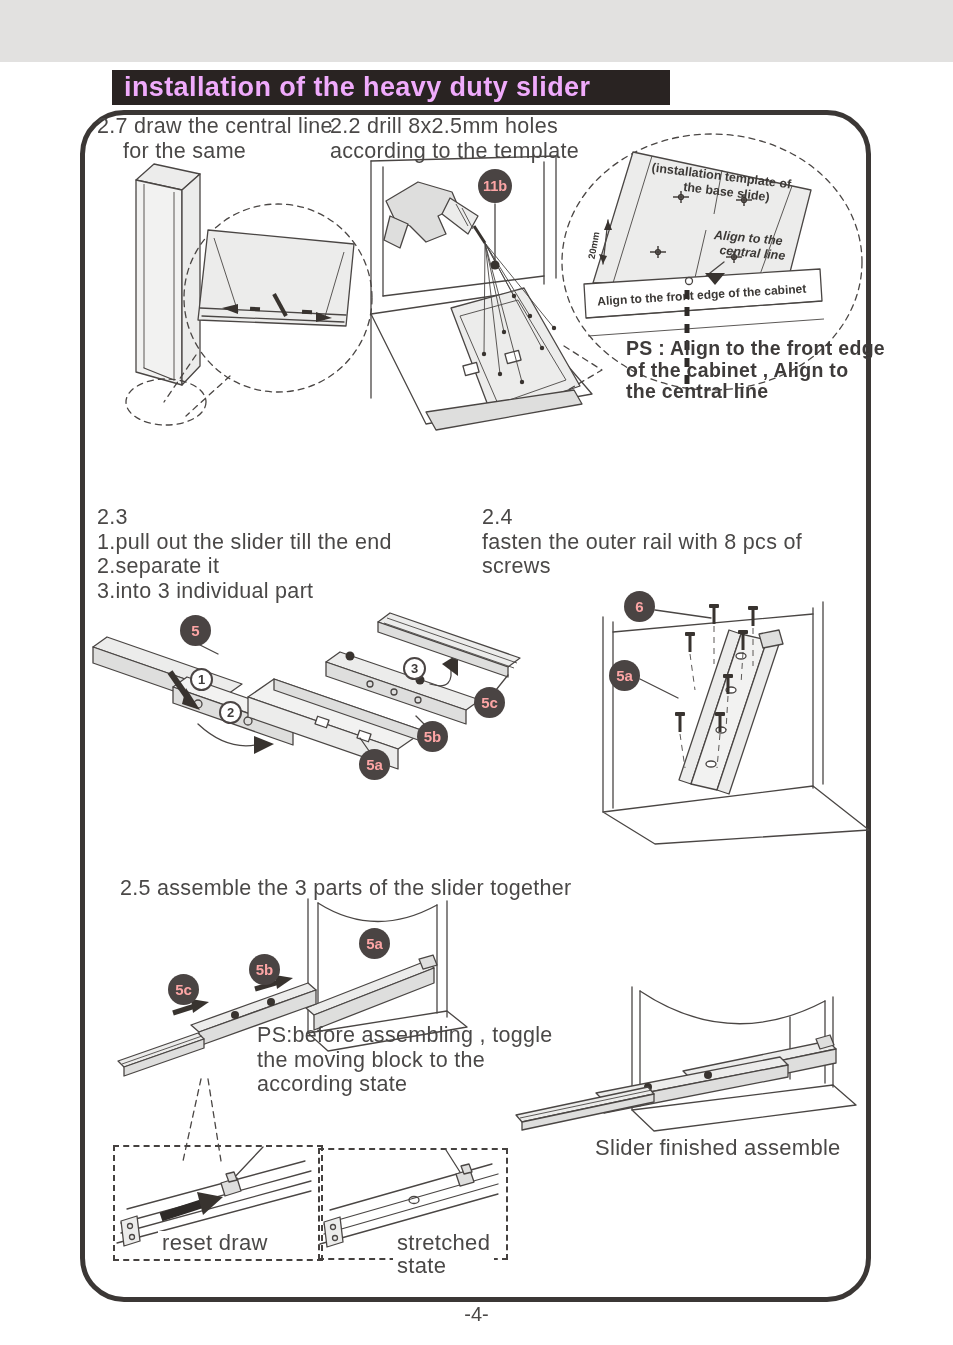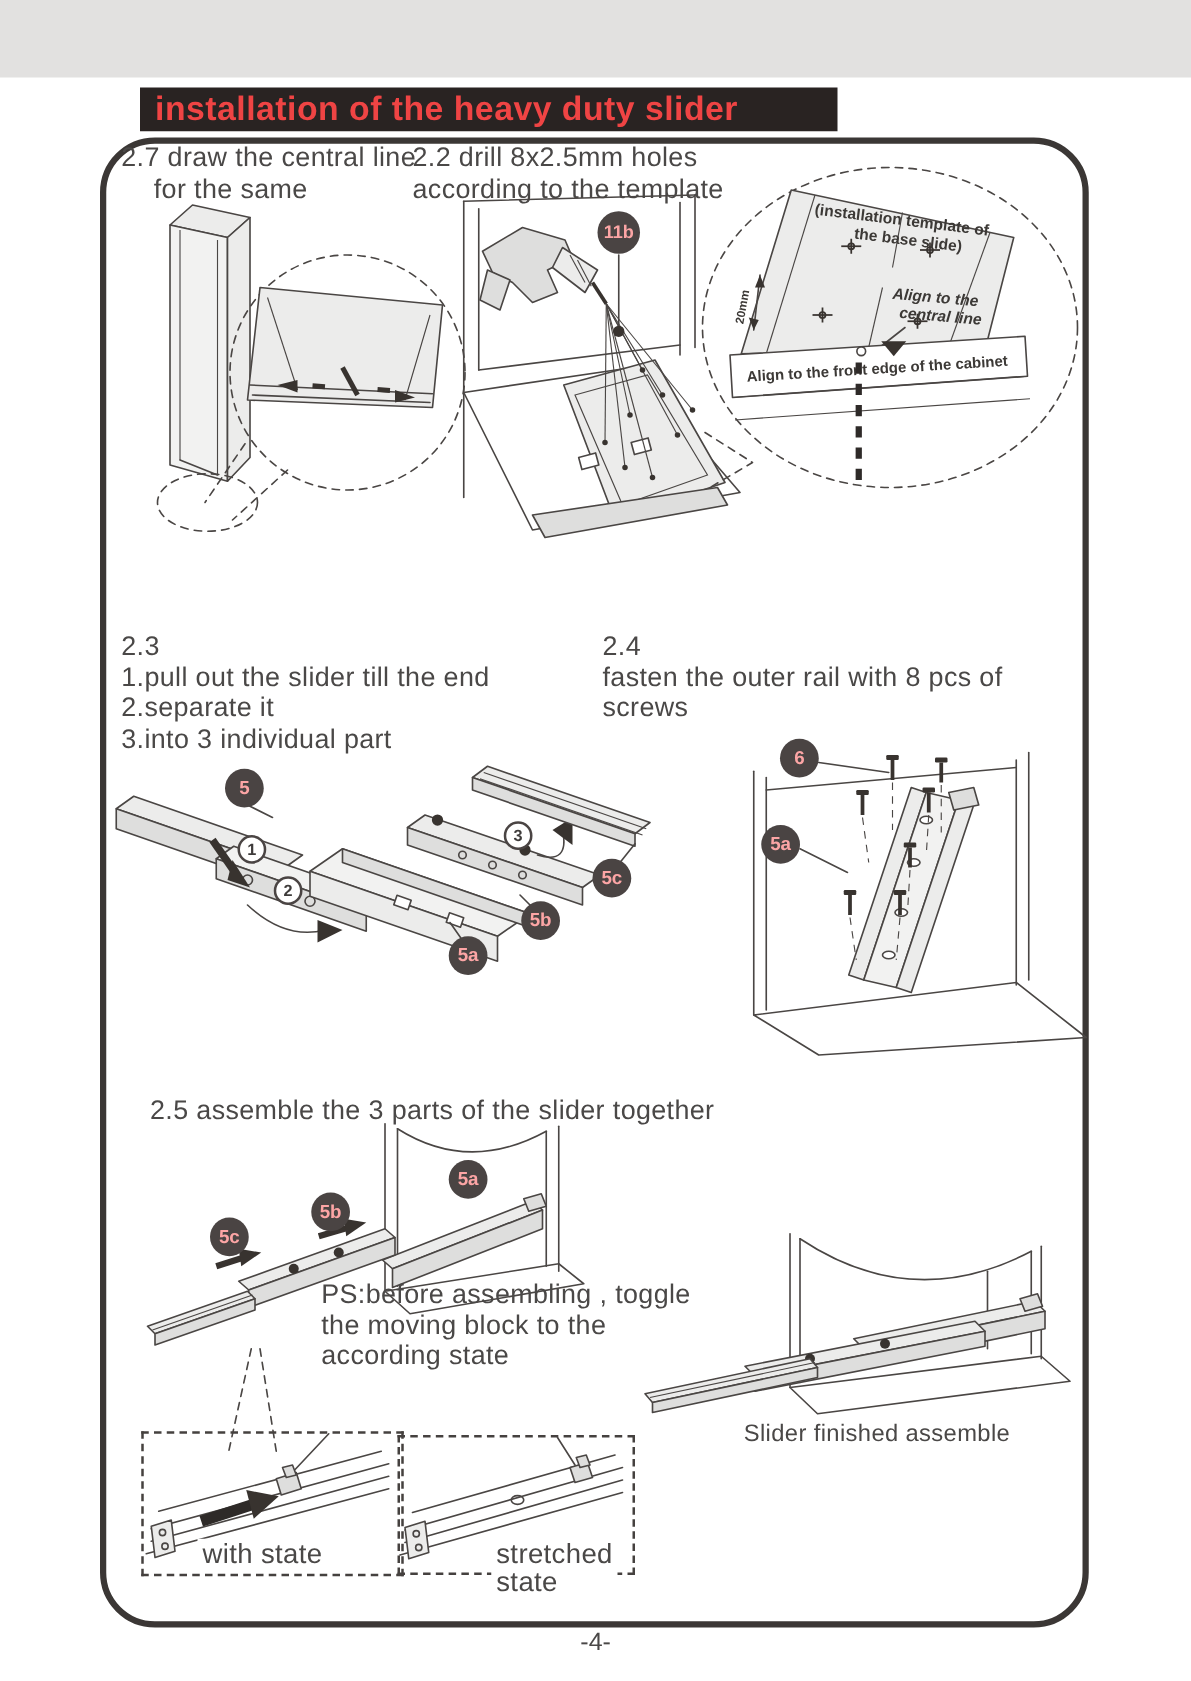--- a/index.html
+++ b/index.html
@@ -1,29 +1,29 @@
 <!DOCTYPE html>
 <html><head>
 <meta charset="utf-8">
 <style>
   html,body{margin:0;padding:0;background:#ffffff;}
   .page{position:relative;width:953px;height:1345px;background:#ffffff;overflow:hidden;
         font-family:"Liberation Sans",sans-serif;}
   .top-bar{position:absolute;left:0;top:0;width:953px;height:62px;background:#e2e1e0;}
   .title-bar{position:absolute;left:112px;top:70px;width:558px;height:35px;background:#292322;
-             color:#ef4444;font-size:27px;font-weight:bold;letter-spacing:0.4px;
+             color:#f0abfc;font-size:27px;font-weight:bold;letter-spacing:0.4px;
              display:flex;align-items:center;padding-left:12px;box-sizing:border-box;}
   .main-box{position:absolute;left:80px;top:110px;width:791px;height:1192px;
             border:5px solid #3b3735;border-radius:44px;box-sizing:border-box;}
   .txt{position:absolute;color:#4a4847;font-size:21.5px;line-height:24.5px;
        letter-spacing:0.3px;white-space:nowrap;}
   .txt div{white-space:nowrap;}
   .indent{padding-left:26px;}
   .ps-bold{font-weight:bold;font-size:19.5px;line-height:21.5px;color:#3e3b3a;}
-  .caption{font-size:19px;}
+  .caption{font-size:22px;}
   .statelabel{font-size:22px;background:#ffffff;padding:0 4px;line-height:23px;}
   .center{text-align:left;}
   .badge{position:absolute;background:#4a4443;color:#fca5a5;border-radius:50%;
          width:31px;height:31px;display:flex;align-items:center;justify-content:center;
          font-size:15px;font-weight:bold;letter-spacing:0;}
   .badge.wide{width:34px;height:34px;font-size:14.5px;}
   .numcircle{position:absolute;width:23px;height:23px;border:2px solid #4a4443;border-radius:50%;
              background:#ffffff;color:#3e3b3a;font-size:13px;font-weight:bold;box-sizing:border-box;
              display:flex;align-items:center;justify-content:center;}
   .dashbox{position:absolute;border:2px dashed #45413f;}
@@ -173,20 +173,25 @@
     <text class="svgtxt" x="41" y="124" font-size="9.5" text-anchor="middle" transform="rotate(-80 41 124)">20mm</text>
     <polygon class="flw" points="28,162 264,147 266,179 30,196"></polygon>
     <line class="lnthin" x1="30" y1="196" x2="266" y2="179"></line>
     <line class="lnthin" x1="32" y1="214" x2="268" y2="197"></line>
     <text class="svgtxt" x="146" y="177" font-size="12" text-anchor="middle" transform="rotate(-3.5 146 177)">Align to the front edge of the cabinet</text>
     <polygon class="dk" points="149,151 169,151 159,163"></polygon>
     <circle class="flw" cx="133" cy="159" r="3.5"></circle>
     <line x1="131" y1="168" x2="131" y2="264" stroke="#2e2a28" stroke-width="5" stroke-dasharray="9 8"></line>
   </svg>
 
+  <div class="txt ps-bold" style="left:626px;top:338px;">
+    <div>PS : Align to the front edge</div>
+    <div>of the cabinet , Align to</div>
+    <div>the central line</div>
+  </div>
 
   <div class="txt" style="left:97px;top:505px;">
     <div>2.3</div>
     <div>1.pull out the slider till the end</div>
     <div>2.separate it</div>
     <div>3.into 3 individual part</div>
   </div>
 
   <div class="txt" style="left:482px;top:505px;">
     <div>2.4</div>
@@ -381,21 +386,21 @@
     <line class="ln" x1="2" y1="96" x2="180" y2="46"></line>
     <polygon class="fl" points="6,74 22,69 25,94 9,99"></polygon>
     <circle class="ln" cx="15" cy="79" r="2.5"></circle>
       <circle class="ln" cx="17" cy="90" r="2.5"></circle>
     <ellipse class="ln" cx="96" cy="52" rx="5" ry="3.5"></ellipse>
     <polygon class="fld" points="138,26 152,22 156,34 142,38"></polygon>
     <polygon class="fld" points="143,18 151,16 154,24 146,26"></polygon>
   </svg>
 
   <div class="txt statelabel" style="left:158px;top:1231px;">
-    <div>with state</div>
+    <div>reset draw</div>
   </div>
   <div class="txt statelabel center" style="left:393px;top:1231px;">
     <div>stretched</div>
     <div>state</div>
   </div>
 
   <div class="badge wide" style="left:478px;top:169px;">11b</div>
   <div class="badge" style="left:180px;top:615px;">5</div>
   <div class="badge" style="left:359px;top:749px;">5a</div>
   <div class="badge" style="left:417px;top:721px;">5b</div>

